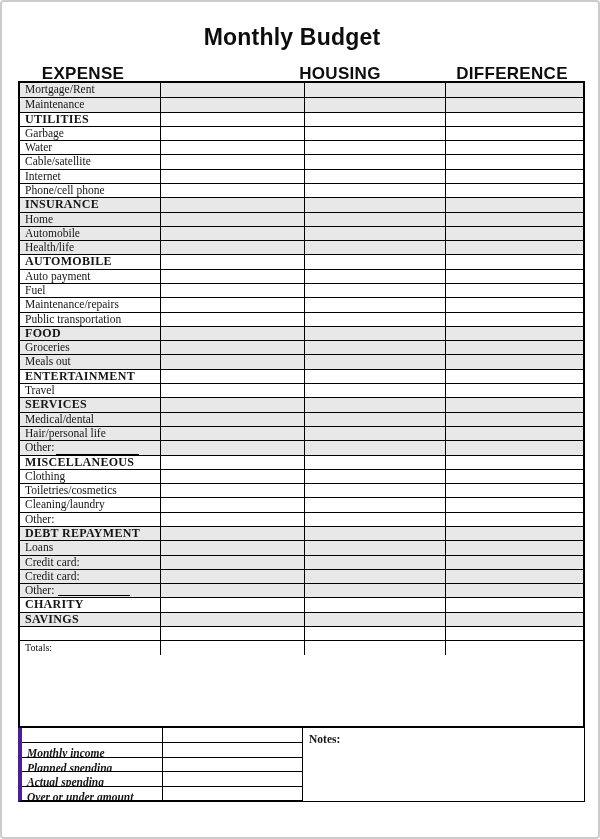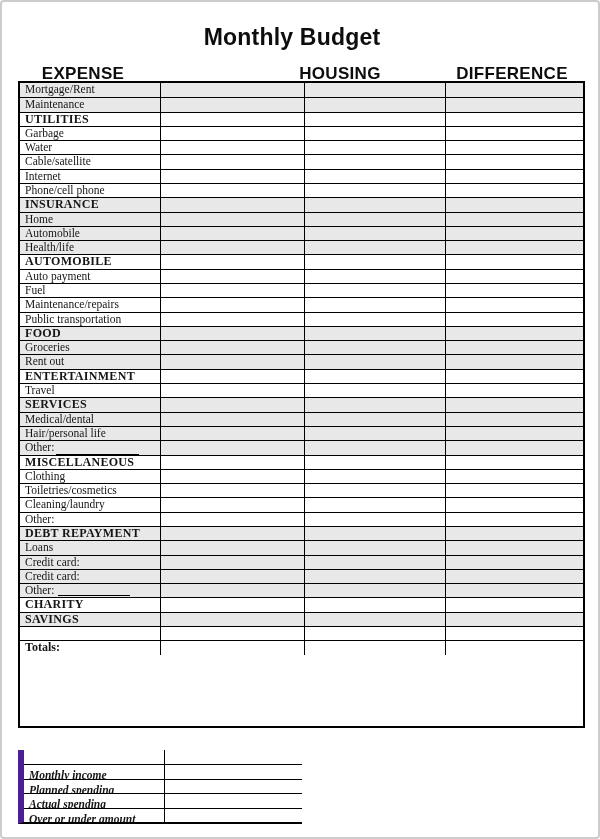--- a/index.html
+++ b/index.html
@@ -25,27 +25,27 @@
     position:absolute;left:16px;top:79px;width:567px;height:647px;box-sizing:border-box;
     border:2px solid #000;display:grid;grid-template-rows:repeat(45,1fr);background:#fff;
   }
   .trow{display:grid;grid-template-columns:140px 144px 141px 1fr;min-height:0;}
   .tcell{box-sizing:border-box;position:relative;padding-left:5px;overflow:hidden;min-height:0;}
   .trow + .trow .tcell{border-top:1px solid #000;}
   .tcell.c1,.tcell.c2,.tcell.c3{border-left:1px solid #000;}
   .trow.shaded .tcell{background:var(--shade,#e8e8e8);}
   .lbl{font-size:11.5px;line-height:13.5px;display:inline-block;vertical-align:top;white-space:nowrap;}
   .trow.section .lbl{font-weight:bold;font-size:12px;letter-spacing:0.3px;}
-  .trow.total .lbl{font-weight:bold;font-size:12px;text-align:right;}
+  .trow.total .lbl{font-weight:normal;font-size:10px;text-align:right;}
   .blank{display:inline-block;height:10px;border-bottom:1.4px solid #000;margin-left:2px;vertical-align:baseline;}
   .blank-below{position:absolute;left:38px;bottom:1px;height:0;border-top:1.6px solid #000;}
 
   .summary-block{
-    position:absolute;left:16px;top:748px;width:284px;height:74px;box-sizing:border-box;
-    border-left:6px solid #4c1d95;border-bottom:2px solid #000;
+    position:absolute;left:16px;top:726px;width:284px;height:74px;box-sizing:border-box;
+    border-left:4px solid #4c1d95;border-bottom:2px solid #000;
     display:grid;grid-template-rows:repeat(5,1fr);background:#fff;
   }
   .srow{display:grid;grid-template-columns:140px 1fr;min-height:0;}
   .scell{box-sizing:border-box;position:relative;padding-left:5px;overflow:hidden;}
   .srow + .srow .scell{border-top:1px solid #000;}
   .scell.v{border-left:1px solid #000;}
   .slbl{font-style:italic;font-weight:bold;font-size:11.5px;line-height:14px;white-space:nowrap;}
 
   .notes-box{
     position:absolute;left:300px;top:726px;width:283px;height:74px;box-sizing:border-box;
@@ -176,21 +176,21 @@
         <div class="tcell c2"></div>
         <div class="tcell c3"></div>
       </div>
       <div class="trow item shaded">
         <div class="tcell c0"><span class="lbl">Groceries</span></div>
         <div class="tcell c1"></div>
         <div class="tcell c2"></div>
         <div class="tcell c3"></div>
       </div>
       <div class="trow item shaded">
-        <div class="tcell c0"><span class="lbl">Rent out</span></div>
+        <div class="tcell c0"><span class="lbl">Meals out</span></div>
         <div class="tcell c1"></div>
         <div class="tcell c2"></div>
         <div class="tcell c3"></div>
       </div>
       <div class="trow section">
         <div class="tcell c0"><span class="lbl">ENTERTAINMENT</span></div>
         <div class="tcell c1"></div>
         <div class="tcell c2"></div>
         <div class="tcell c3"></div>
       </div>
@@ -326,14 +326,17 @@
     <div class="srow">
       <div class="scell"><span class="slbl">Actual spending</span></div>
       <div class="scell v"></div>
     </div>
     <div class="srow">
       <div class="scell"><span class="slbl">Over or under amount</span></div>
       <div class="scell v"></div>
     </div>
   </div>
 
+  <div class="notes-box">
+    <span class="notes-label">Notes:</span>
+  </div>
 
 </div>
 
 </body></html>

